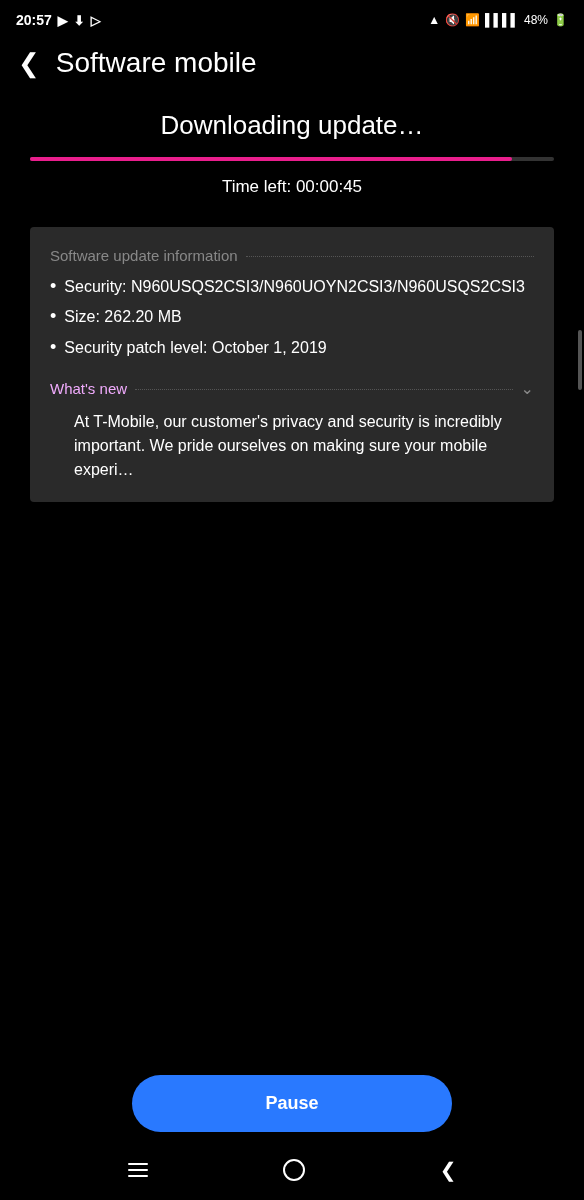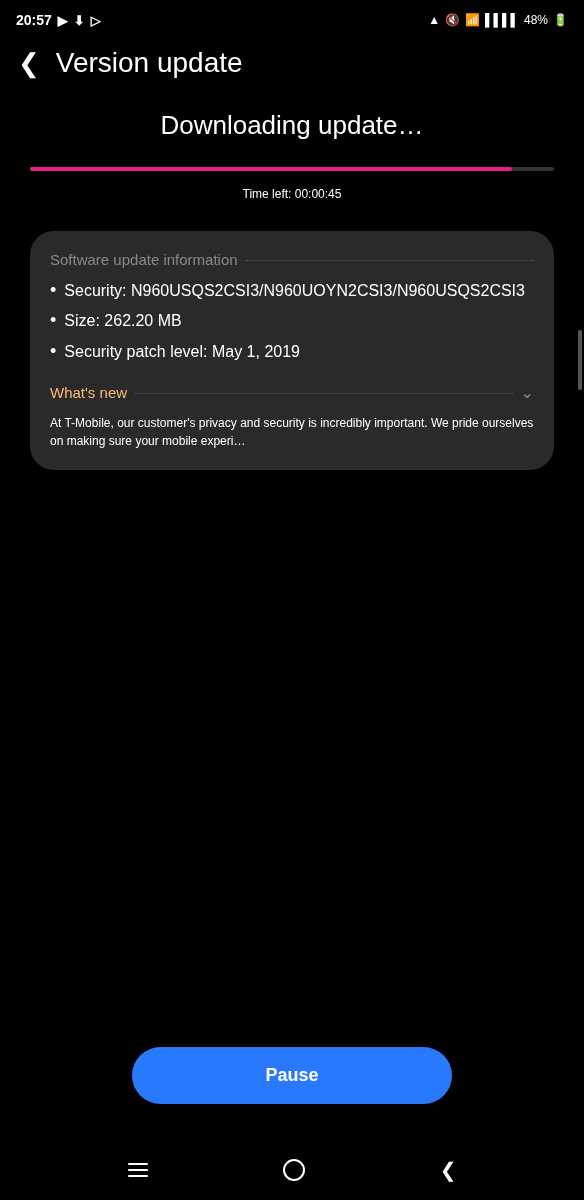--- a/index.html
+++ b/index.html
@@ -71,49 +71,49 @@
       display: flex;
       flex-direction: column;
       align-items: center;
     }
 
     .downloading-title {
       font-size: 26px;
       font-weight: 500;
       color: #fff;
       text-align: center;
-      margin-bottom: 26px;
+      margin-bottom: 16px;
     }
 
     
     .progress-container {
       width: 100%;
       height: 4px;
       background: #333;
       border-radius: 2px;
       margin-bottom: 16px;
     }
 
     .progress-bar {
       height: 100%;
       border-radius: 2px;
       background: linear-gradient(to right, #e91e8c, #e91e8c);
     }
 
     .time-left {
-      font-size: 12px;
+      font-size: 17px;
       color: #fff;
       text-align: left;
       margin-bottom: 30px;
     }
 
     
     .info-card {
       background: #2a2a2a;
-      border-radius: 24px;
+      border-radius: 4px;
       width: 100%;
       padding: 20px;
     }
 
     .info-section-title {
       font-size: 15px;
       color: #888;
       margin-bottom: 12px;
       display: flex;
       align-items: center;
@@ -154,39 +154,40 @@
 
     .whats-new-header {
       display: flex;
       align-items: center;
       gap: 8px;
       margin-bottom: 12px;
     }
 
     .whats-new-title {
       font-size: 15px;
-      color: #fdba74;
+      color: #f0abfc;
     }
 
     .whats-new-chevron {
       color: #888;
       font-size: 16px;
       margin-left: auto;
     }
 
     .whats-new-text {
-      font-size: 12px;
+      font-size: 16px;
       color: #fff;
       line-height: 1.5;
+      margin-left: 24px;
     }
 
     
     .pause-btn-container {
       position: absolute;
-      bottom: 96px;
+      bottom: 68px;
       left: 50%;
       transform: translateX(-50%);
       width: 320px;
     }
 
     .pause-btn {
       width: 100%;
       padding: 18px;
       background: #2979ff;
       border: none;
@@ -269,21 +270,21 @@
     <span>🔇</span>
     <span>📶</span>
     <span>▌▌▌▌</span>
     <span>48%</span>
     <span>🔋</span>
   </div>
 </div>
 
 <div class="header">
   <span class="back-btn">❮</span>
-  <span class="header-title">Version update</span>
+  <span class="header-title">Software mobile</span>
 </div>
 
 <div class="main-content">
 
   <div class="downloading-title">Downloading update…</div>
 
   <div class="progress-container">
     <div class="progress-bar" style="width: 92%"></div>
   </div>
 
@@ -300,21 +301,21 @@
       <li>
         <span class="bullet">•</span>
         <span>Security: N960USQS2CSI3/N960UOYN2CSI3/N960USQS2CSI3</span>
       </li>
       <li>
         <span class="bullet">•</span>
         <span>Size: 262.20 MB</span>
       </li>
       <li>
         <span class="bullet">•</span>
-        <span>Security patch level: May 1, 2019</span>
+        <span>Security patch level: October 1, 2019</span>
       </li>
     </ul>
 
     <div class="whats-new-section">
       <div class="whats-new-header">
         <span class="whats-new-title">What's new</span>
         <span class="dotted-line"></span>
         <span class="whats-new-chevron">⌄</span>
       </div>
       <div class="whats-new-text">At T-Mobile, our customer's privacy and security is incredibly important. We pride ourselves on making sure your mobile experi…</div>

